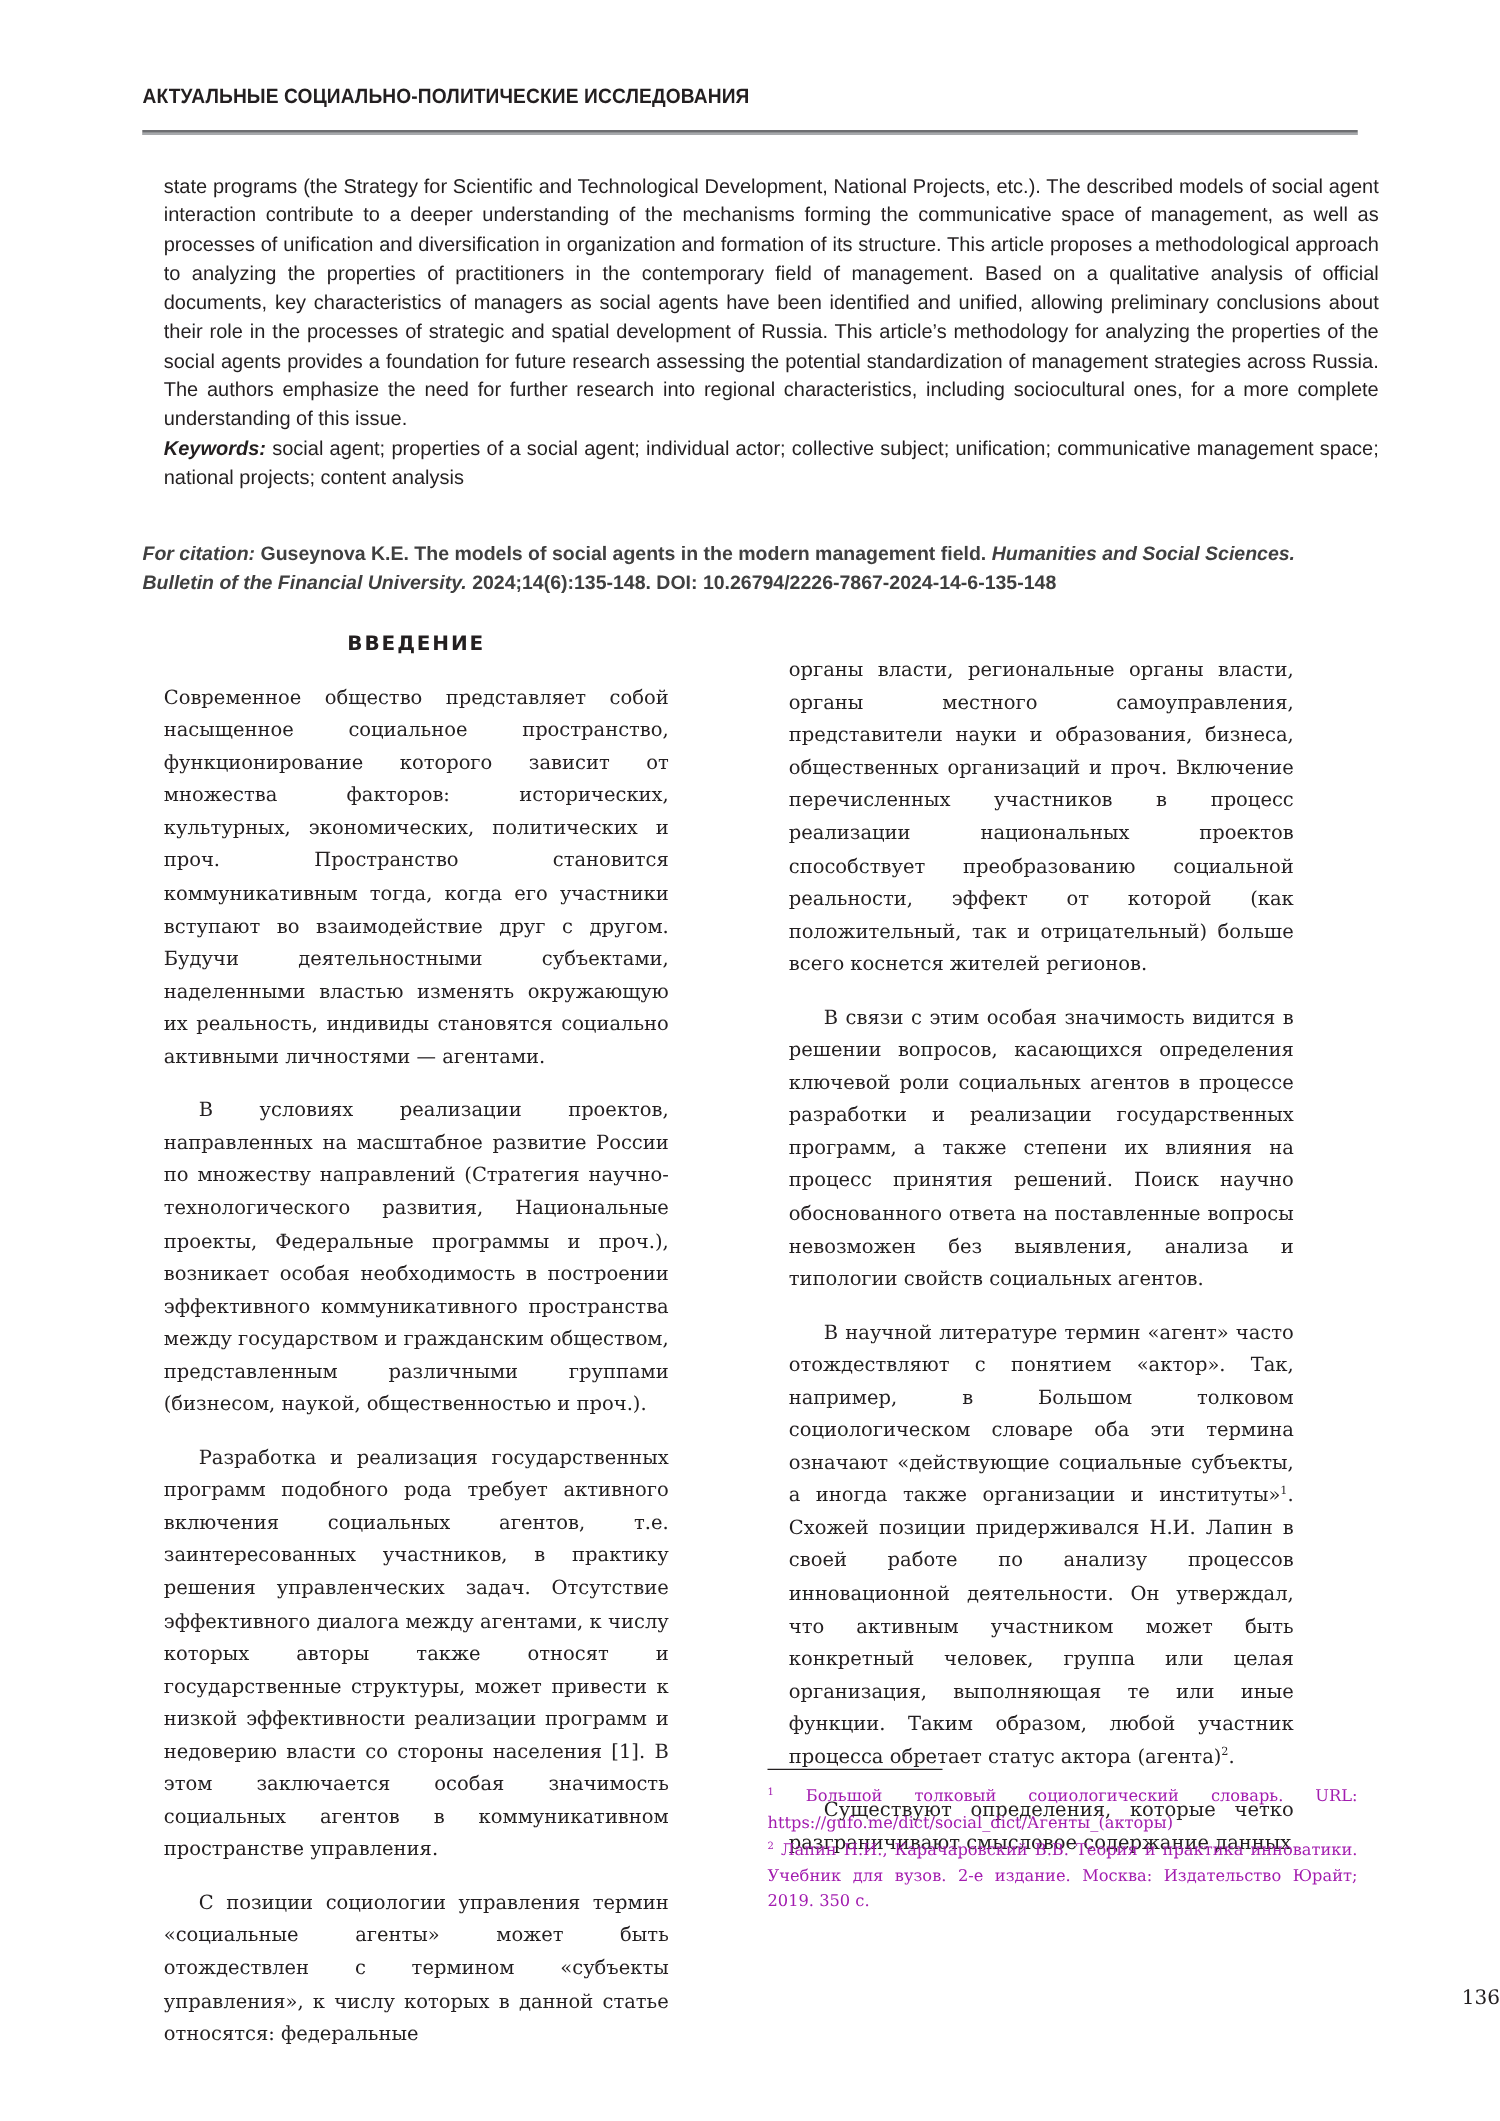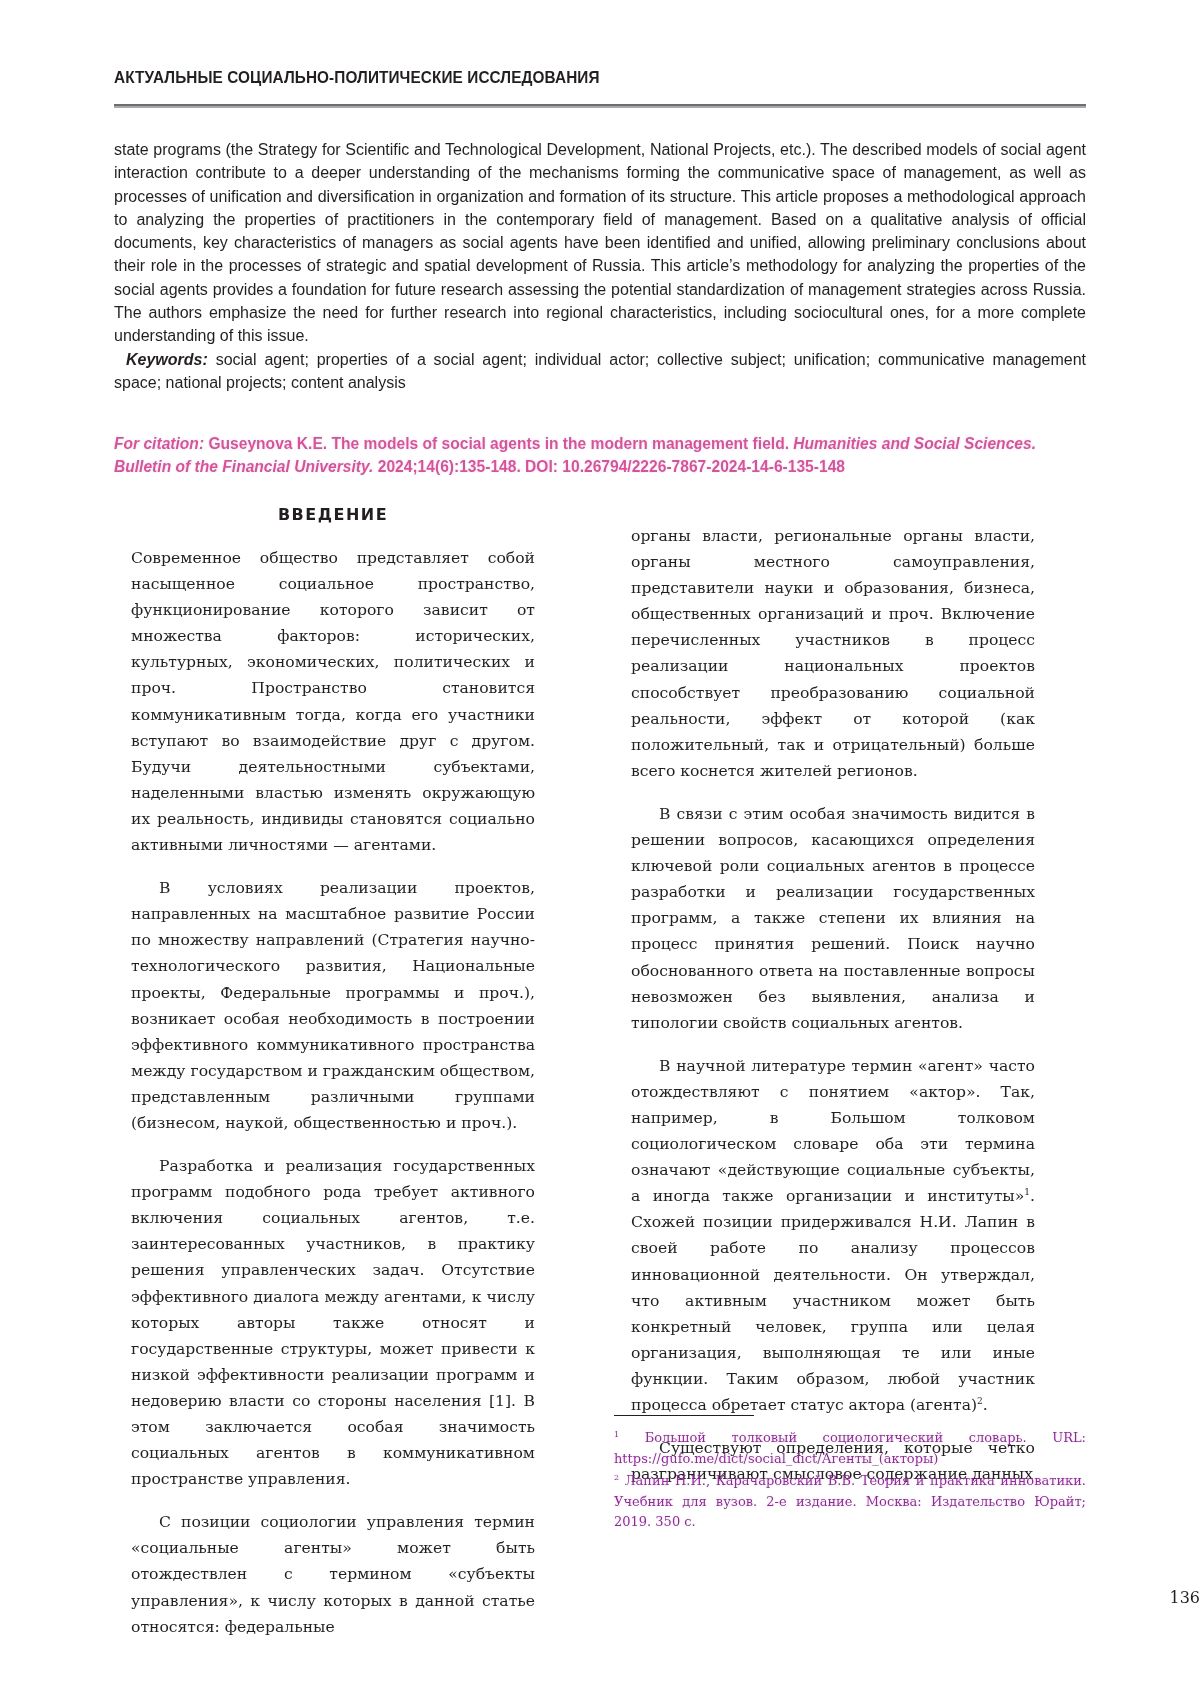--- a/index.html
+++ b/index.html
@@ -13,31 +13,31 @@
       transform: scaleX(0.93); transform-origin: left center;
       white-space: nowrap;
     }
     .head-rule {
       position: absolute; left: 114px; top: 104px; width: 972px; height: 4px;
       border-top: 2px solid #6d6e71; border-bottom: 2px solid #a7a9ac;
       box-sizing: border-box; background: #8a8c8e;
     }
 
     .abstract {
-      position: absolute; left: 114px; top: 138px; width: 972px;
+      position: absolute; left: 131px; top: 138px; width: 972px;
       font-family: "Liberation Sans", sans-serif; font-size: 16px; line-height: 23.3px;
       color: #231f20; text-align: justify;
     }
     .abstract p { margin: 0; }
-    .kw-label { font-weight: bold; font-style: italic; margin-left: 12px; }
+    .kw-label { font-weight: bold; font-style: italic; }
 
     .citation {
       position: absolute; left: 114px; top: 432px; width: 972px;
       font-family: "Liberation Sans", sans-serif; font-size: 15.6px; line-height: 23.3px;
-      color: #ec4899; font-weight: bold;
+      color: #404040; font-weight: bold;
     }
     .citation .it { font-style: italic; }
 
     .col {
       position: absolute; top: 502px; width: 438px;
       font-family: "DejaVu Serif", serif; font-size: 15.6px; line-height: 26.1px;
       color: #231f20; text-align: justify; hyphens: manual;
     }
     .col-left { left: 114px; }
     .col-right { left: 614px; top: 506px; }

